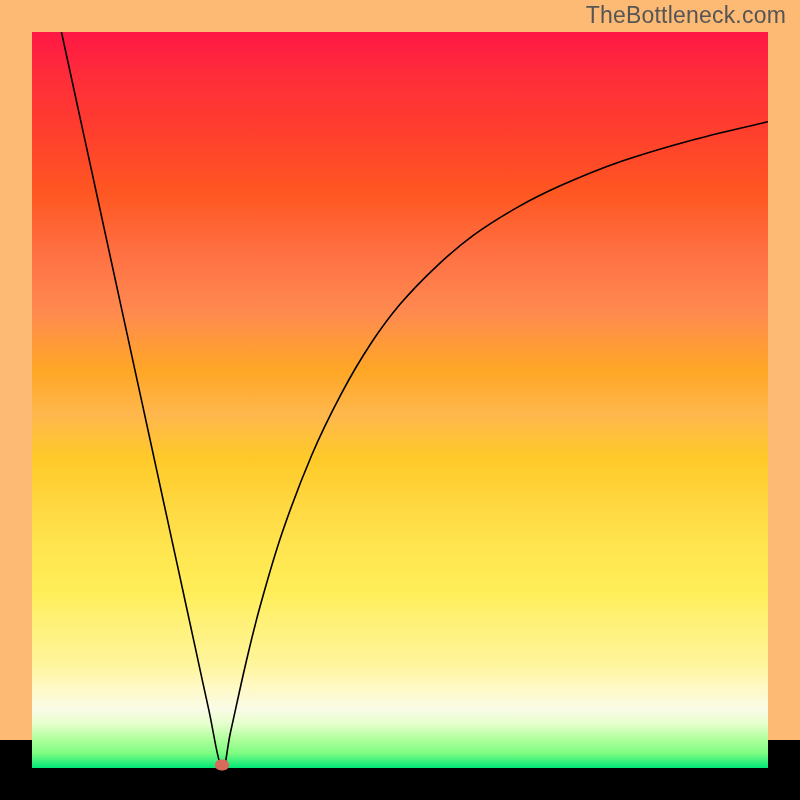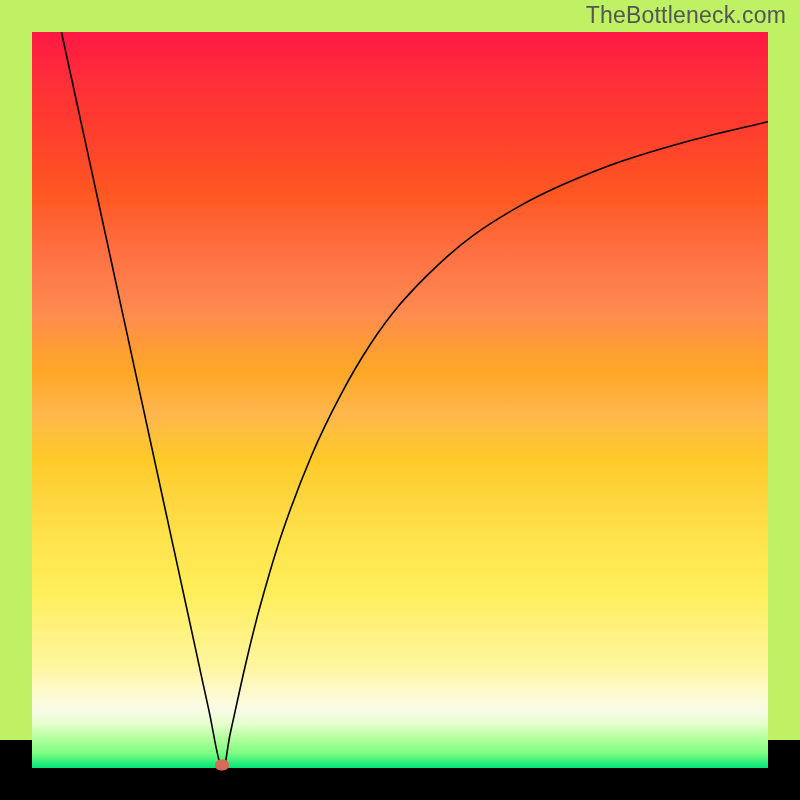--- a/index.html
+++ b/index.html
@@ -2,21 +2,21 @@
 <html><head>
 <meta charset="utf-8">
 <style>
   * { margin: 0; padding: 0; box-sizing: border-box; }
   html, body { width: 800px; height: 800px; overflow: hidden; }
   body { background: #000; font-family: Arial, sans-serif; }
   
   .frame {
     width: 800px;
     height: 740px;
-    background: #bef264;
+    background: #fdba74;
     position: relative;
   }
   
   .watermark {
     position: absolute;
     top: 2px;
     right: 14px;
     color: #555;
     font-size: 23px;
     font-weight: 500;

